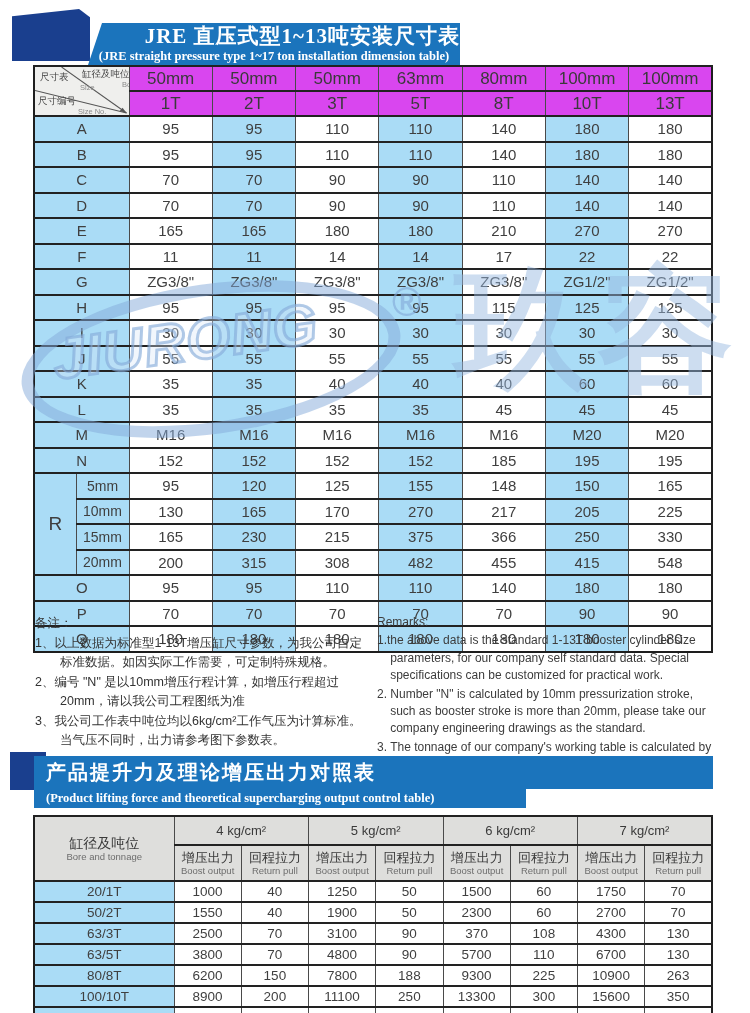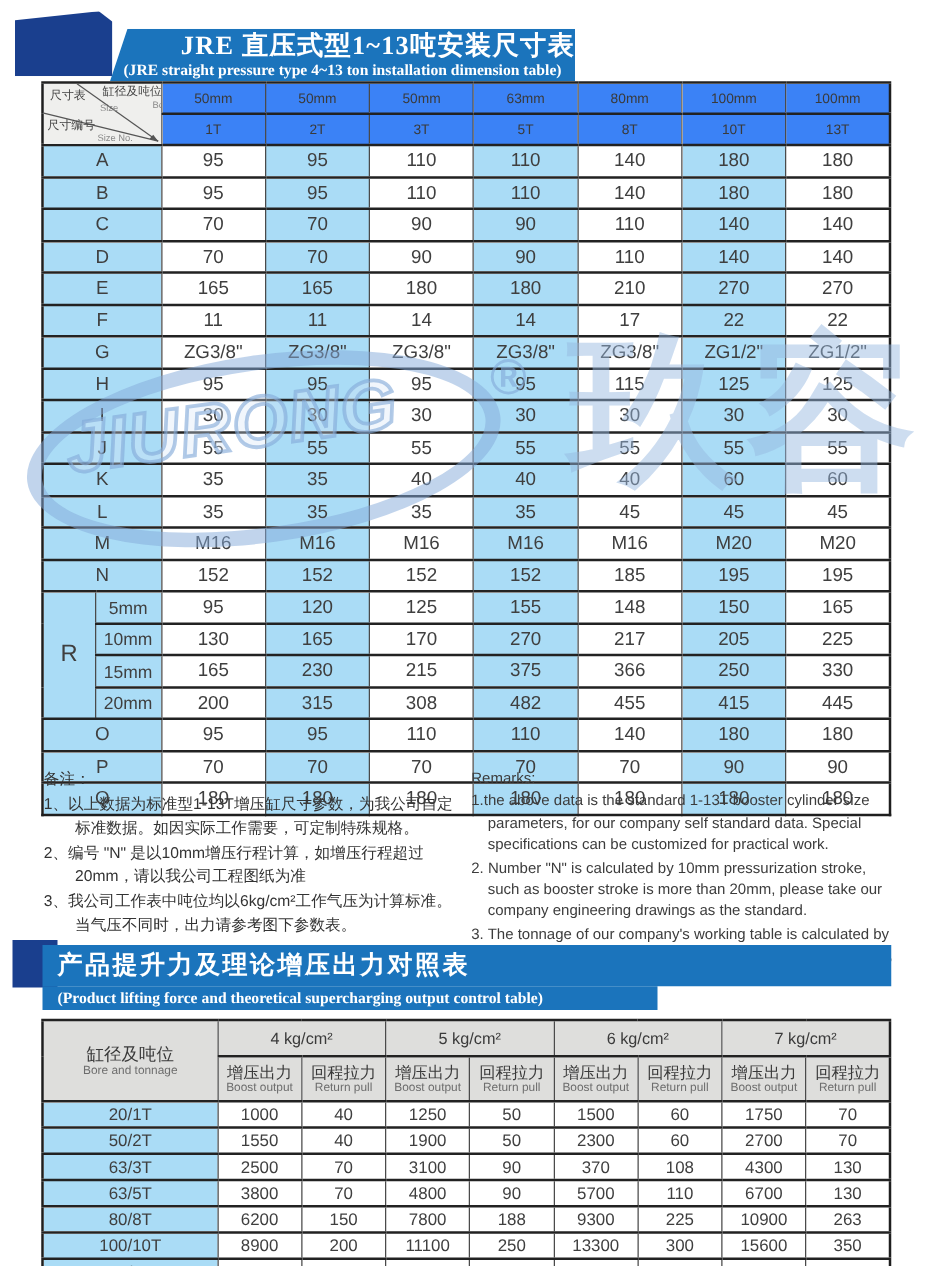--- a/index.html
+++ b/index.html
@@ -22,21 +22,21 @@
                 font-size:20px;line-height:33px;letter-spacing:2px;padding-left:12px;box-sizing:border-box;}
   .banner2-sub{position:absolute;left:34px;top:789px;width:492px;height:19px;background:#1b74bc;
                color:#fff;font-family:"Liberation Serif","DejaVu Serif",serif;font-weight:bold;
                font-size:12.5px;line-height:19px;padding-left:12px;box-sizing:border-box;}
 
   
   .t1{position:absolute;left:33px;top:65px;width:680px;border-collapse:collapse;table-layout:fixed;
       border:2px solid #1e1e1e;}
   .t1 th,.t1 td{border:1px solid #4a4a4a;border-top:2px solid #222;text-align:center;padding:0;
       overflow:hidden;white-space:nowrap;}
-  .t1 thead th.h1{background:#3b82f6;font-weight:normal;font-size:11px;color:#3a3a3a;height:23px;}
+  .t1 thead th.h1{background:#d946ef;font-weight:normal;font-size:17px;color:#3a3a3a;height:23px;}
   .t1 tbody td{font-size:15px;color:#3f3f3f;height:23.5px;background:#fff;}
   .t1 td.lbl{background:#aadcf6;}
   .t1 td.blue{background:#aadcf6;}
   .t1 td.sublbl{font-size:14px;}
   .corner{background:#efefed;position:relative;height:47px;}
   .corner svg{position:absolute;left:0;top:0;width:100%;height:100%;}
   .c-t{position:absolute;text-align:left;line-height:10px;color:#444;font-size:9.5px;font-weight:normal;}
   .c-en{font-size:7.5px;color:#8a8a8a;padding-left:40px;}
   .c-size{left:5px;top:5px;}
   .c-bore{left:47px;top:2px;}
@@ -76,21 +76,21 @@
   .t2 tbody td.lbl2{background:#aadcf6;}
 </style>
 </head>
 <body>
 
 <div class="page">
 
   <div class="navy1"></div>
   <div class="banner1">
     <div class="b1zh">JRE 直压式型1~13吨安装尺寸表</div>
-    <div class="b1en">(JRE straight pressure type 4~13 ton installation dimension table)</div>
+    <div class="b1en">(JRE straight pressure type 1~17 ton installation dimension table)</div>
   </div>
 
   <table class="t1">
     <colgroup>
         <col style="width:42px">
         <col style="width:53px">
       <col>
         <col>
         <col>
         <col>
@@ -310,21 +310,21 @@
           <td>330</td>
         </tr>
         <tr>
           <td class="lbl sublbl">20mm</td>
           <td>200</td>
           <td class="blue">315</td>
           <td>308</td>
           <td class="blue">482</td>
           <td>455</td>
           <td class="blue">415</td>
-          <td>445</td>
+          <td>548</td>
         </tr>
         <tr>
           <td class="lbl" colspan="2">O</td>
           <td>95</td>
           <td class="blue">95</td>
           <td>110</td>
           <td class="blue">110</td>
           <td>140</td>
           <td class="blue">180</td>
           <td>180</td>

